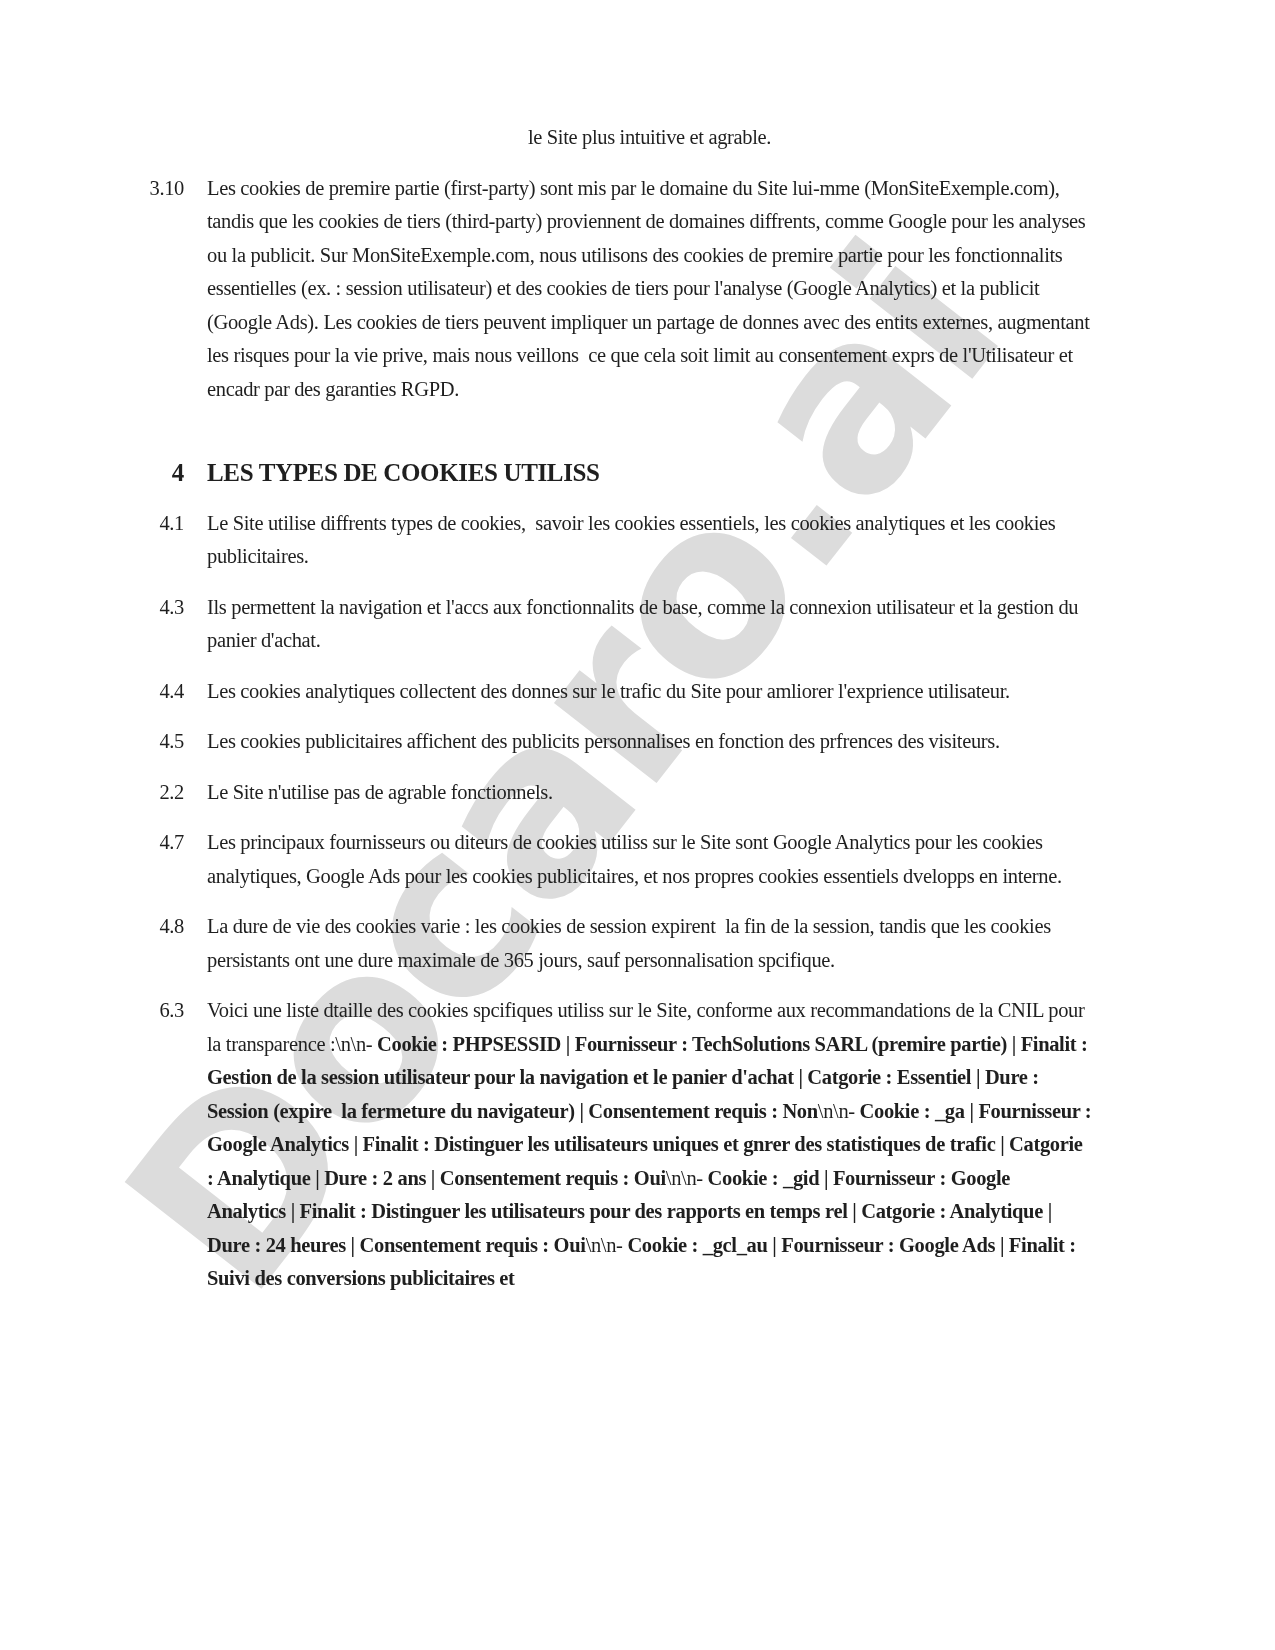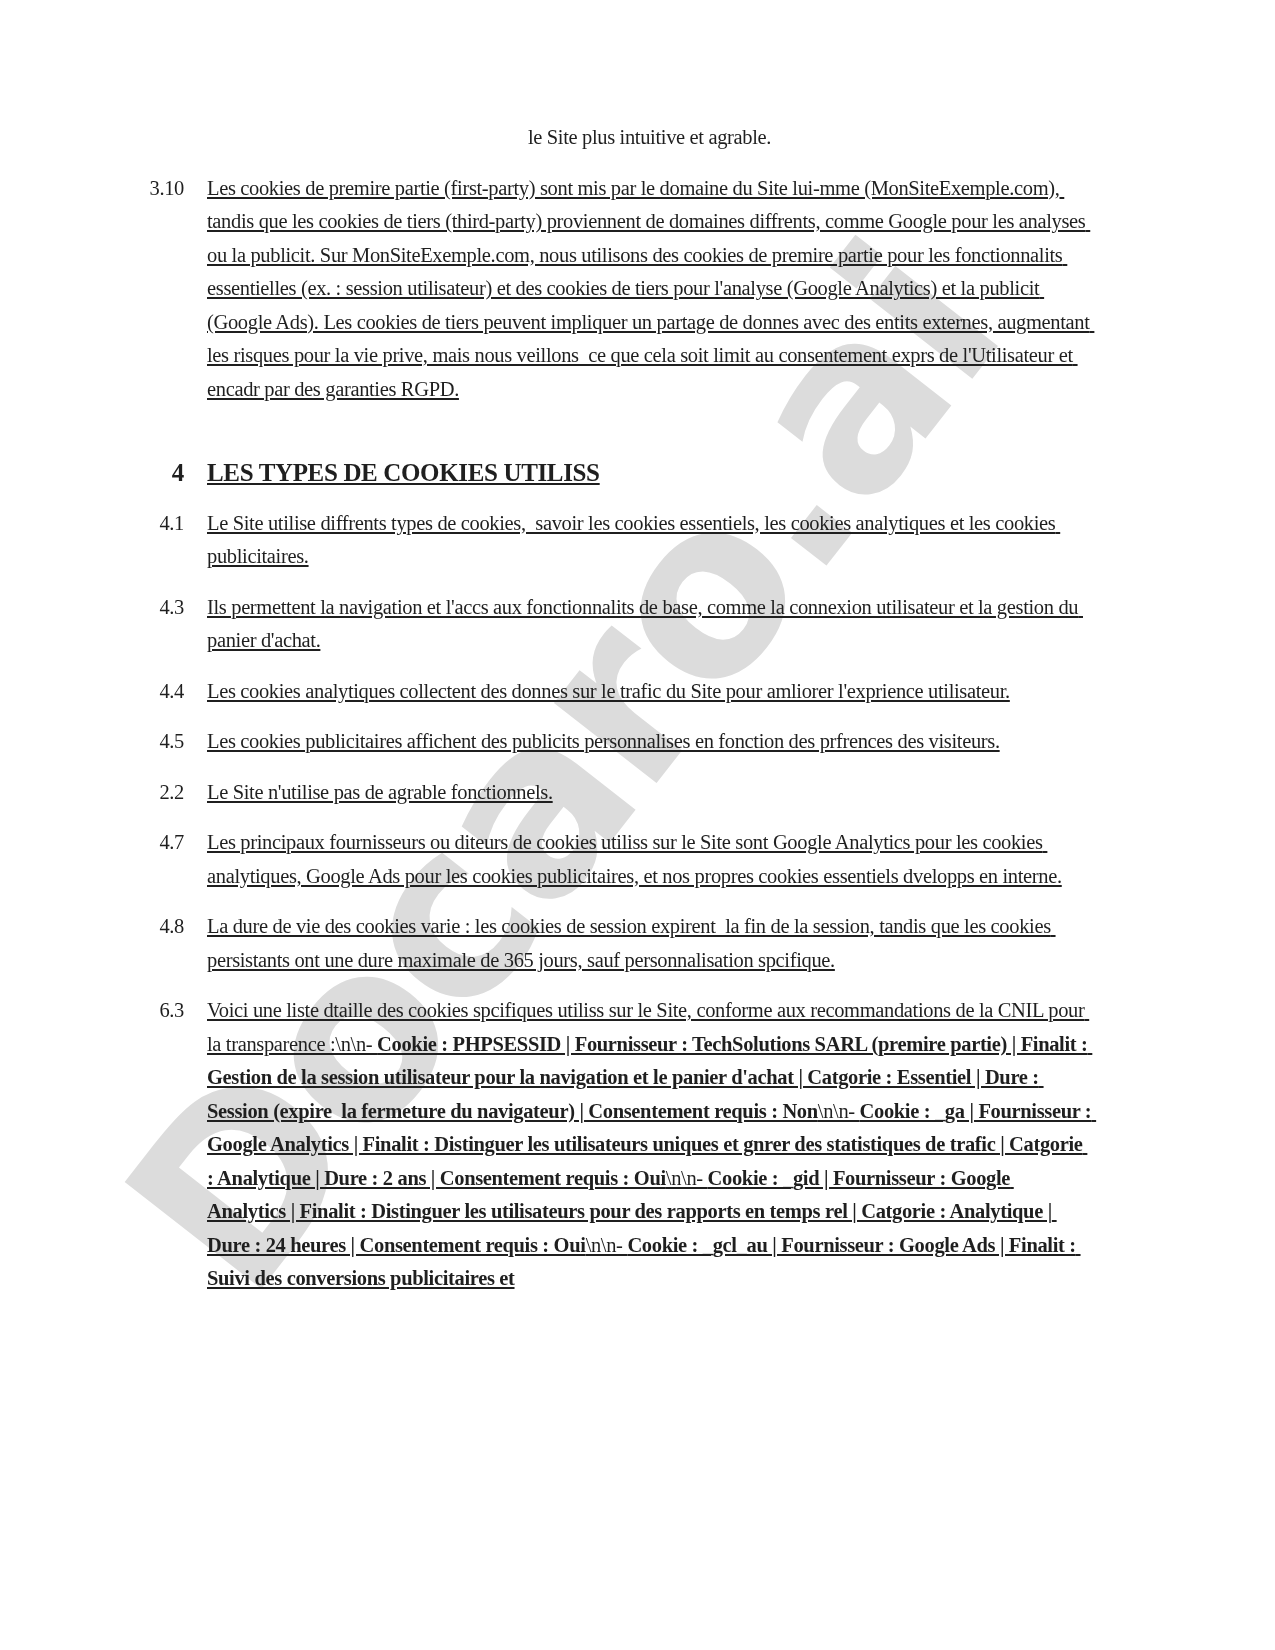--- a/index.html
+++ b/index.html
@@ -40,21 +40,20 @@
     white-space: pre-wrap;
     margin: 0 0 17px 207px;
     width: 885px;
     text-align: center;
   }
   .item {
     position: relative;
     padding-left: 207px;
     width: 885px;
     margin: 0 0 17px 0;
-    text-decoration: underline;
   }
   .num {
     position: absolute;
     left: 0;
     top: 0;
     width: 184px;
     text-align: right;
   }
   .item-text { white-space: pre-wrap; display: block; }
   .heading {

